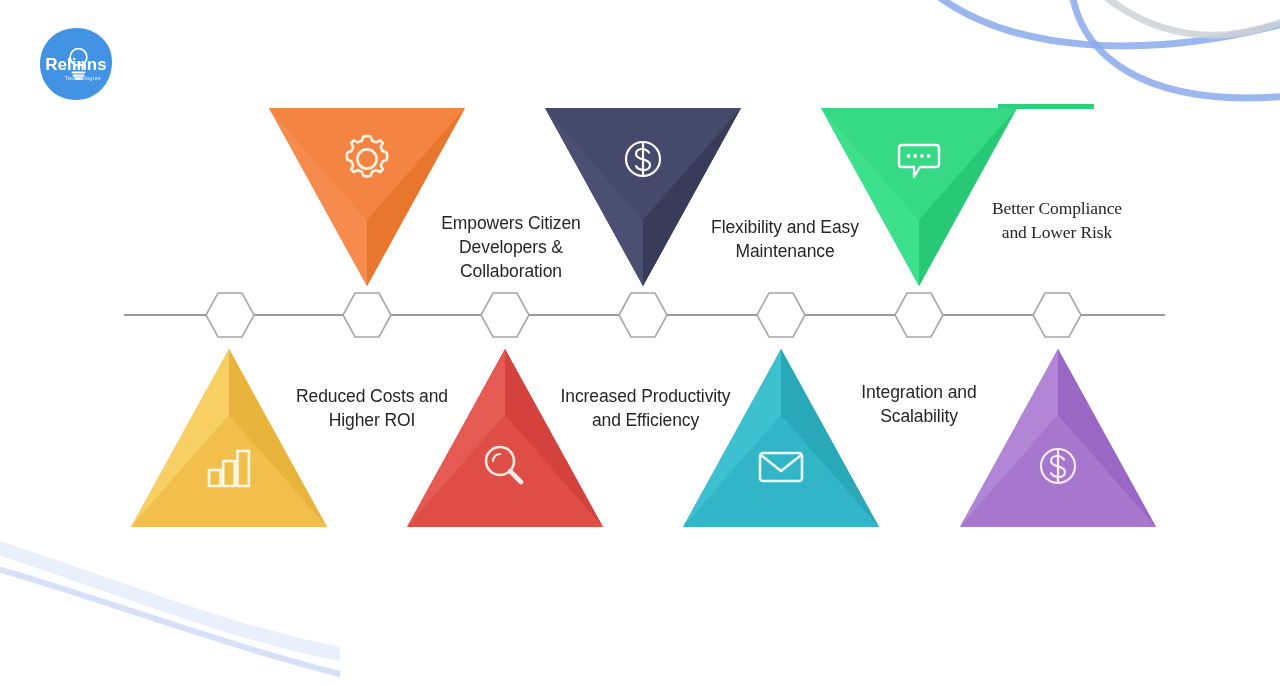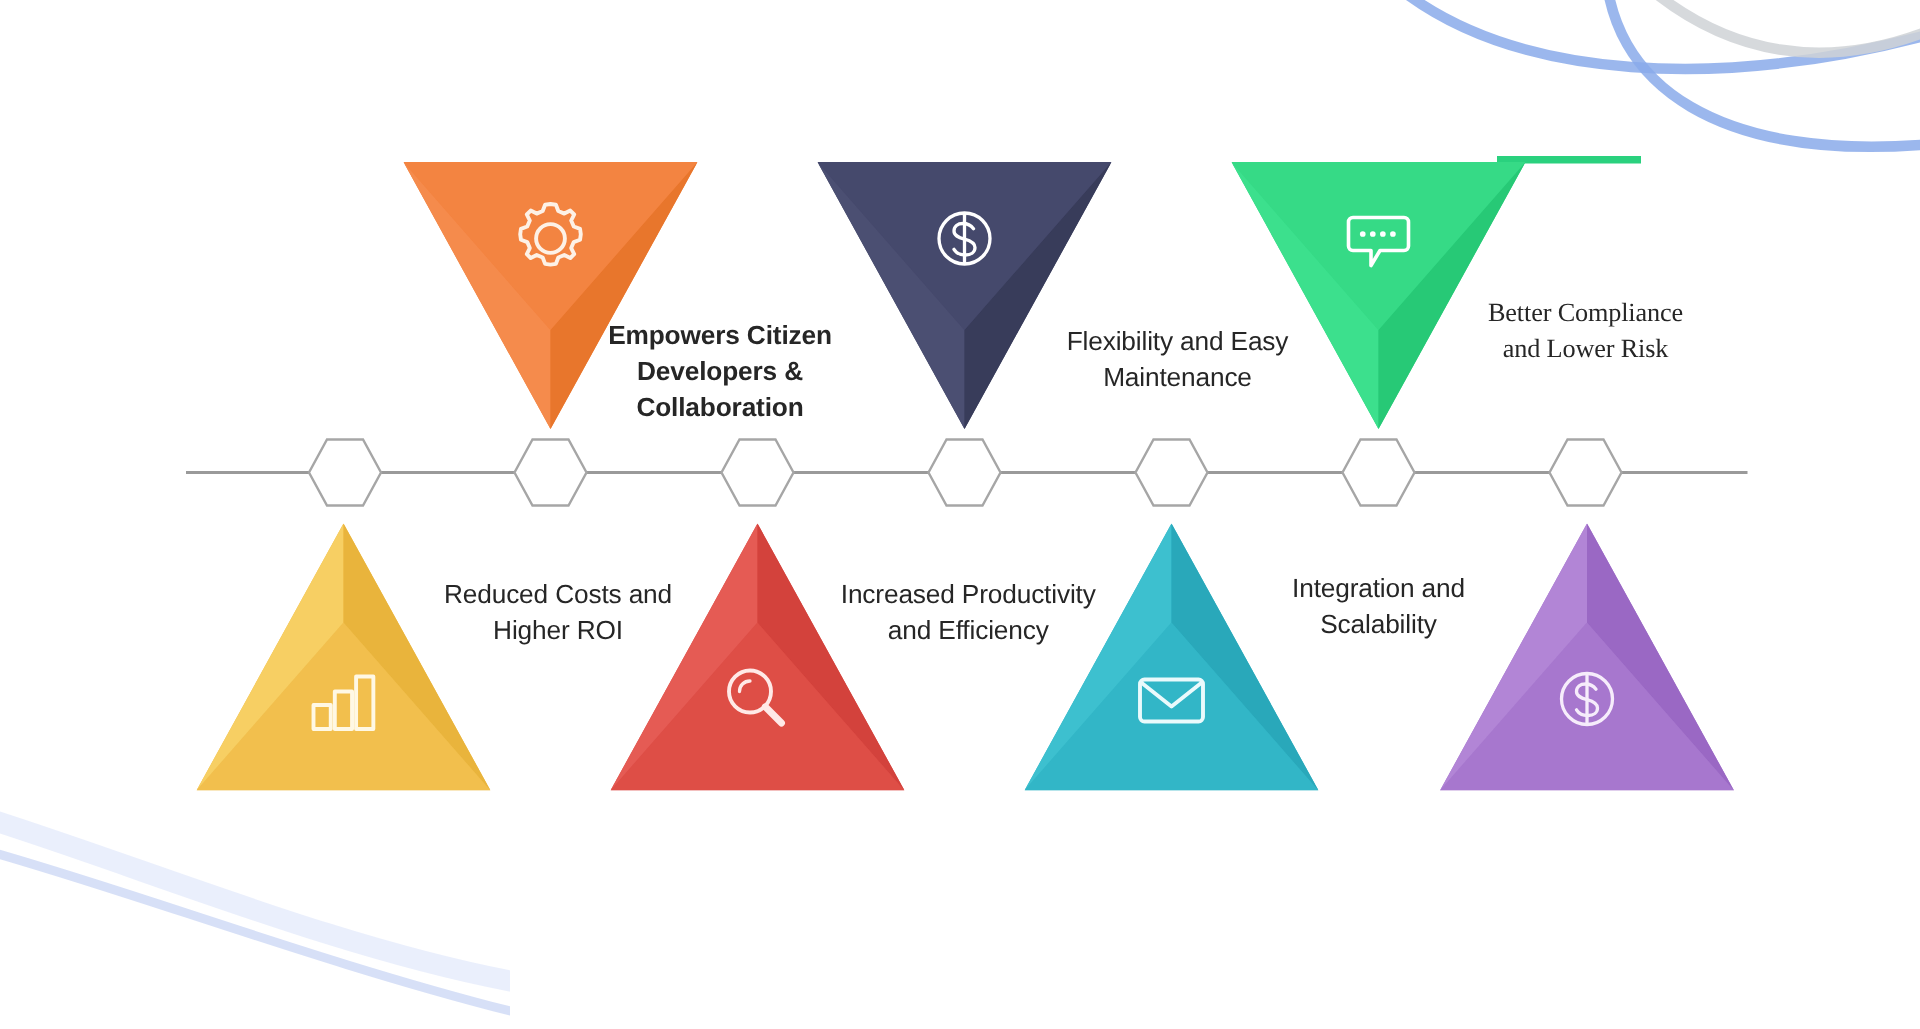--- a/index.html
+++ b/index.html
@@ -111,20 +111,32 @@
     <g fill="none" stroke-linecap="round">
       <path d="M -20 28 C 80 55 210 105 340 138" stroke="#c9d6f4" stroke-width="6" opacity="0.75"></path>
       <path d="M -20 6 C 90 40 220 95 340 118" stroke="#e6ecfb" stroke-width="14" opacity="0.85"></path>
     </g>
   </svg>
 
   <svg class="deco" style="top:104px; right:186px;" width="96" height="8" viewBox="0 0 96 8">
     <rect x="0" y="0" width="96" height="5" fill="#2ad17e"></rect>
   </svg>
 
+  <div id="logo">
+    <svg width="76" height="76" viewBox="0 0 76 76">
+      <path d="M38 2 C 57 2 74 15 74 36 C 74 58 58 74 38 74 C 18 74 2 59 2 38 C 2 16 19 2 38 2 Z" fill="#4393e4"></path>
+      <g>
+        <circle cx="40.5" cy="31" r="8.4" fill="none" stroke="#ffffff" stroke-width="1.7"></circle>
+        <path d="M36.6 38 L36.6 44 M44.4 38 L44.4 44" stroke="#ffffff" stroke-width="1.7" fill="none"></path>
+        <path d="M34.6 46.5 L46.4 46.5 M35.6 49.6 L45.4 49.6 M37.4 52.6 L43.6 52.6" stroke="#ffffff" stroke-width="2.1" stroke-linecap="round"></path>
+      </g>
+      <text x="38" y="44" text-anchor="middle" font-family="Liberation Sans, sans-serif" font-size="17" font-weight="bold" fill="#ffffff">Relinns</text>
+      <text x="45" y="53.5" text-anchor="middle" font-family="Liberation Sans, sans-serif" font-size="5.2" letter-spacing="0.5" fill="#ffffff" opacity="0.92">Technologies</text>
+    </svg>
+  </div>
 
   <div id="timeline-line"></div>
 
   <div class="hex" style="left:230px">
     <svg width="52" height="52" viewBox="0 0 52 52">
         <path d="M14 4 L38 4 L50 26 L38 48 L14 48 L2 26 Z" fill="#ffffff" stroke="#a6a6a6" stroke-width="1.6"></path>
       </svg>
   </div>
   <div class="hex" style="left:367px">
     <svg width="52" height="52" viewBox="0 0 52 52">
@@ -272,21 +284,21 @@
         <path d="M29 13.5 L29 44.5" stroke="#f6ecfb" stroke-width="2.2" stroke-linecap="round"></path>
         <path d="M35 22.5 C33 19.8 31 19 28 19 C24.4 19 22 21 22 24 C22 27 24.6 28.2 29 29.4 C33.4 30.6 36 32 36 35 C36 38 33.4 40 29.6 40 C26 40 23.6 38.8 22 36.2" fill="none" stroke="#f6ecfb" stroke-width="2.2" stroke-linecap="round"></path>
       </svg>
     </div>
   </div>
 
 
   <div class="label label-bottom" style="left:277px; top:385px; width:190px;">Reduced Costs and
 Higher ROI</div>
 
-  <div class="label label-top" style="left:390px; top:212px; width:180px;font-weight:bold;">Empowers Citizen
+  <div class="label label-top" style="left:421px; top:212px; width:180px;">Empowers Citizen
 Developers &amp;
 Collaboration</div>
 
   <div class="label label-bottom" style="left:538px; top:385px; width:215px;">Increased Productivity
 and Efficiency</div>
 
   <div class="label label-bottom" style="left:829px; top:381px; width:180px;">Integration and
 Scalability</div>
 
   <div class="label label-top" style="left:685px; top:216px; width:200px;">Flexibility and Easy

